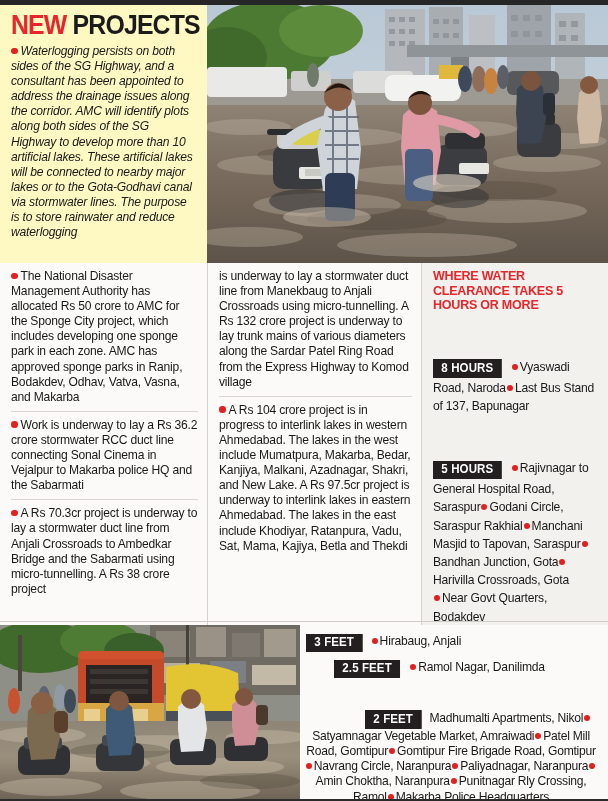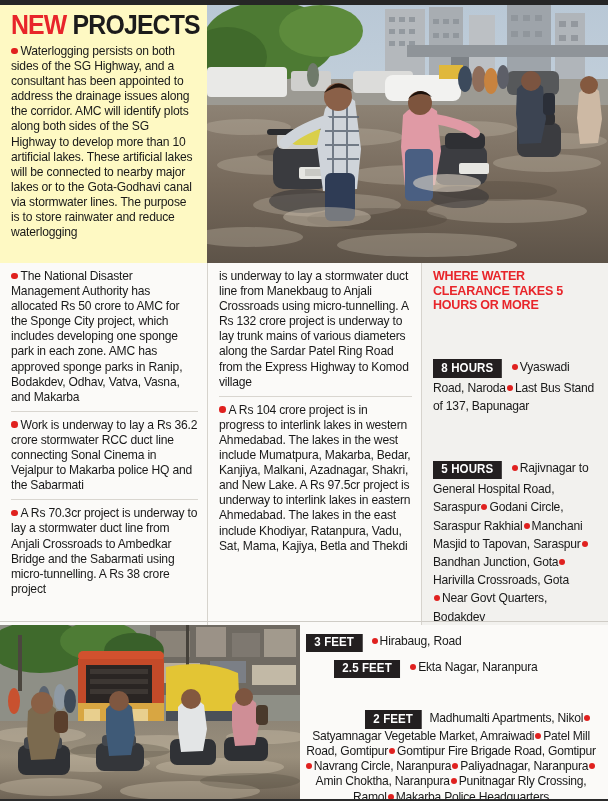--- a/index.html
+++ b/index.html
@@ -57,20 +57,21 @@
   }
   .headline .red { color: #e8252a; }
   .headline .blk { color: #1b1b1b; }
 
   .lead-para {
     font-size: 12.1px;
     line-height: 15.1px;
     color: #191919;
     letter-spacing: -0.18px;
     text-align: left;
+    font-style: italic;
   }
 
   
   .dot {
     display: inline-block;
     width: 6.5px; height: 6.5px;
     border-radius: 50%;
     background: #e0211f;
     margin-right: 3px;
     vertical-align: 1px;
@@ -526,25 +527,25 @@
           <path d="M232 80 q12 -14 24 -2 l3 22 -4 20 -20 1 -3 -20z" fill="#cf8e96"></path>
           <circle cx="244" cy="72" r="9" fill="#7d5540"></circle>
           <rect x="256" y="80" width="12" height="20" rx="4" fill="#4a3a2c"></rect>
         </g>
       </svg>
     </div>
 
     <div class="feet-panel">
 
       <div class="feet-row r1">
-        <span class="badge">3 FEET</span><span class="feet-text"><span class="dot-sm"></span><span>Hirabaug, Road</span></span>
+        <span class="badge">3 FEET</span><span class="feet-text"><span class="dot-sm"></span><span>Hirabaug, Anjali</span></span>
       </div>
 
       <div class="feet-row r2">
-        <span class="badge">2.5 FEET</span><span class="feet-text"><span class="dot-sm"></span><span>Ekta Nagar, Naranpura</span></span>
+        <span class="badge">2.5 FEET</span><span class="feet-text"><span class="dot-sm"></span><span>Ramol Nagar, Danilimda</span></span>
       </div>
 
       <div class="feet-row r3">
         <div class="feet-body">
           <span class="feet-first-line"><span class="badge">2 FEET</span><span>Madhumalti Apartments, Nikol</span></span><span class="dot-sm"></span><span>Satyamnagar Vegetable Market, Amraiwadi</span><span class="dot-sm"></span><span>Patel Mill Road, Gomtipur</span><span class="dot-sm"></span><span>Gomtipur Fire Brigade Road, Gomtipur</span><span class="dot-sm"></span><span>Navrang Circle, Naranpura</span><span class="dot-sm"></span><span>Paliyadnagar, Naranpura</span><span class="dot-sm"></span><span>Amin Choktha, Naranpura</span><span class="dot-sm"></span><span>Punitnagar Rly Crossing, Ramol</span><span class="dot-sm"></span><span>Makarba Police Headquarters</span>
         </div>
       </div>
     </div>
 
     <div class="bottom-rule"></div>

